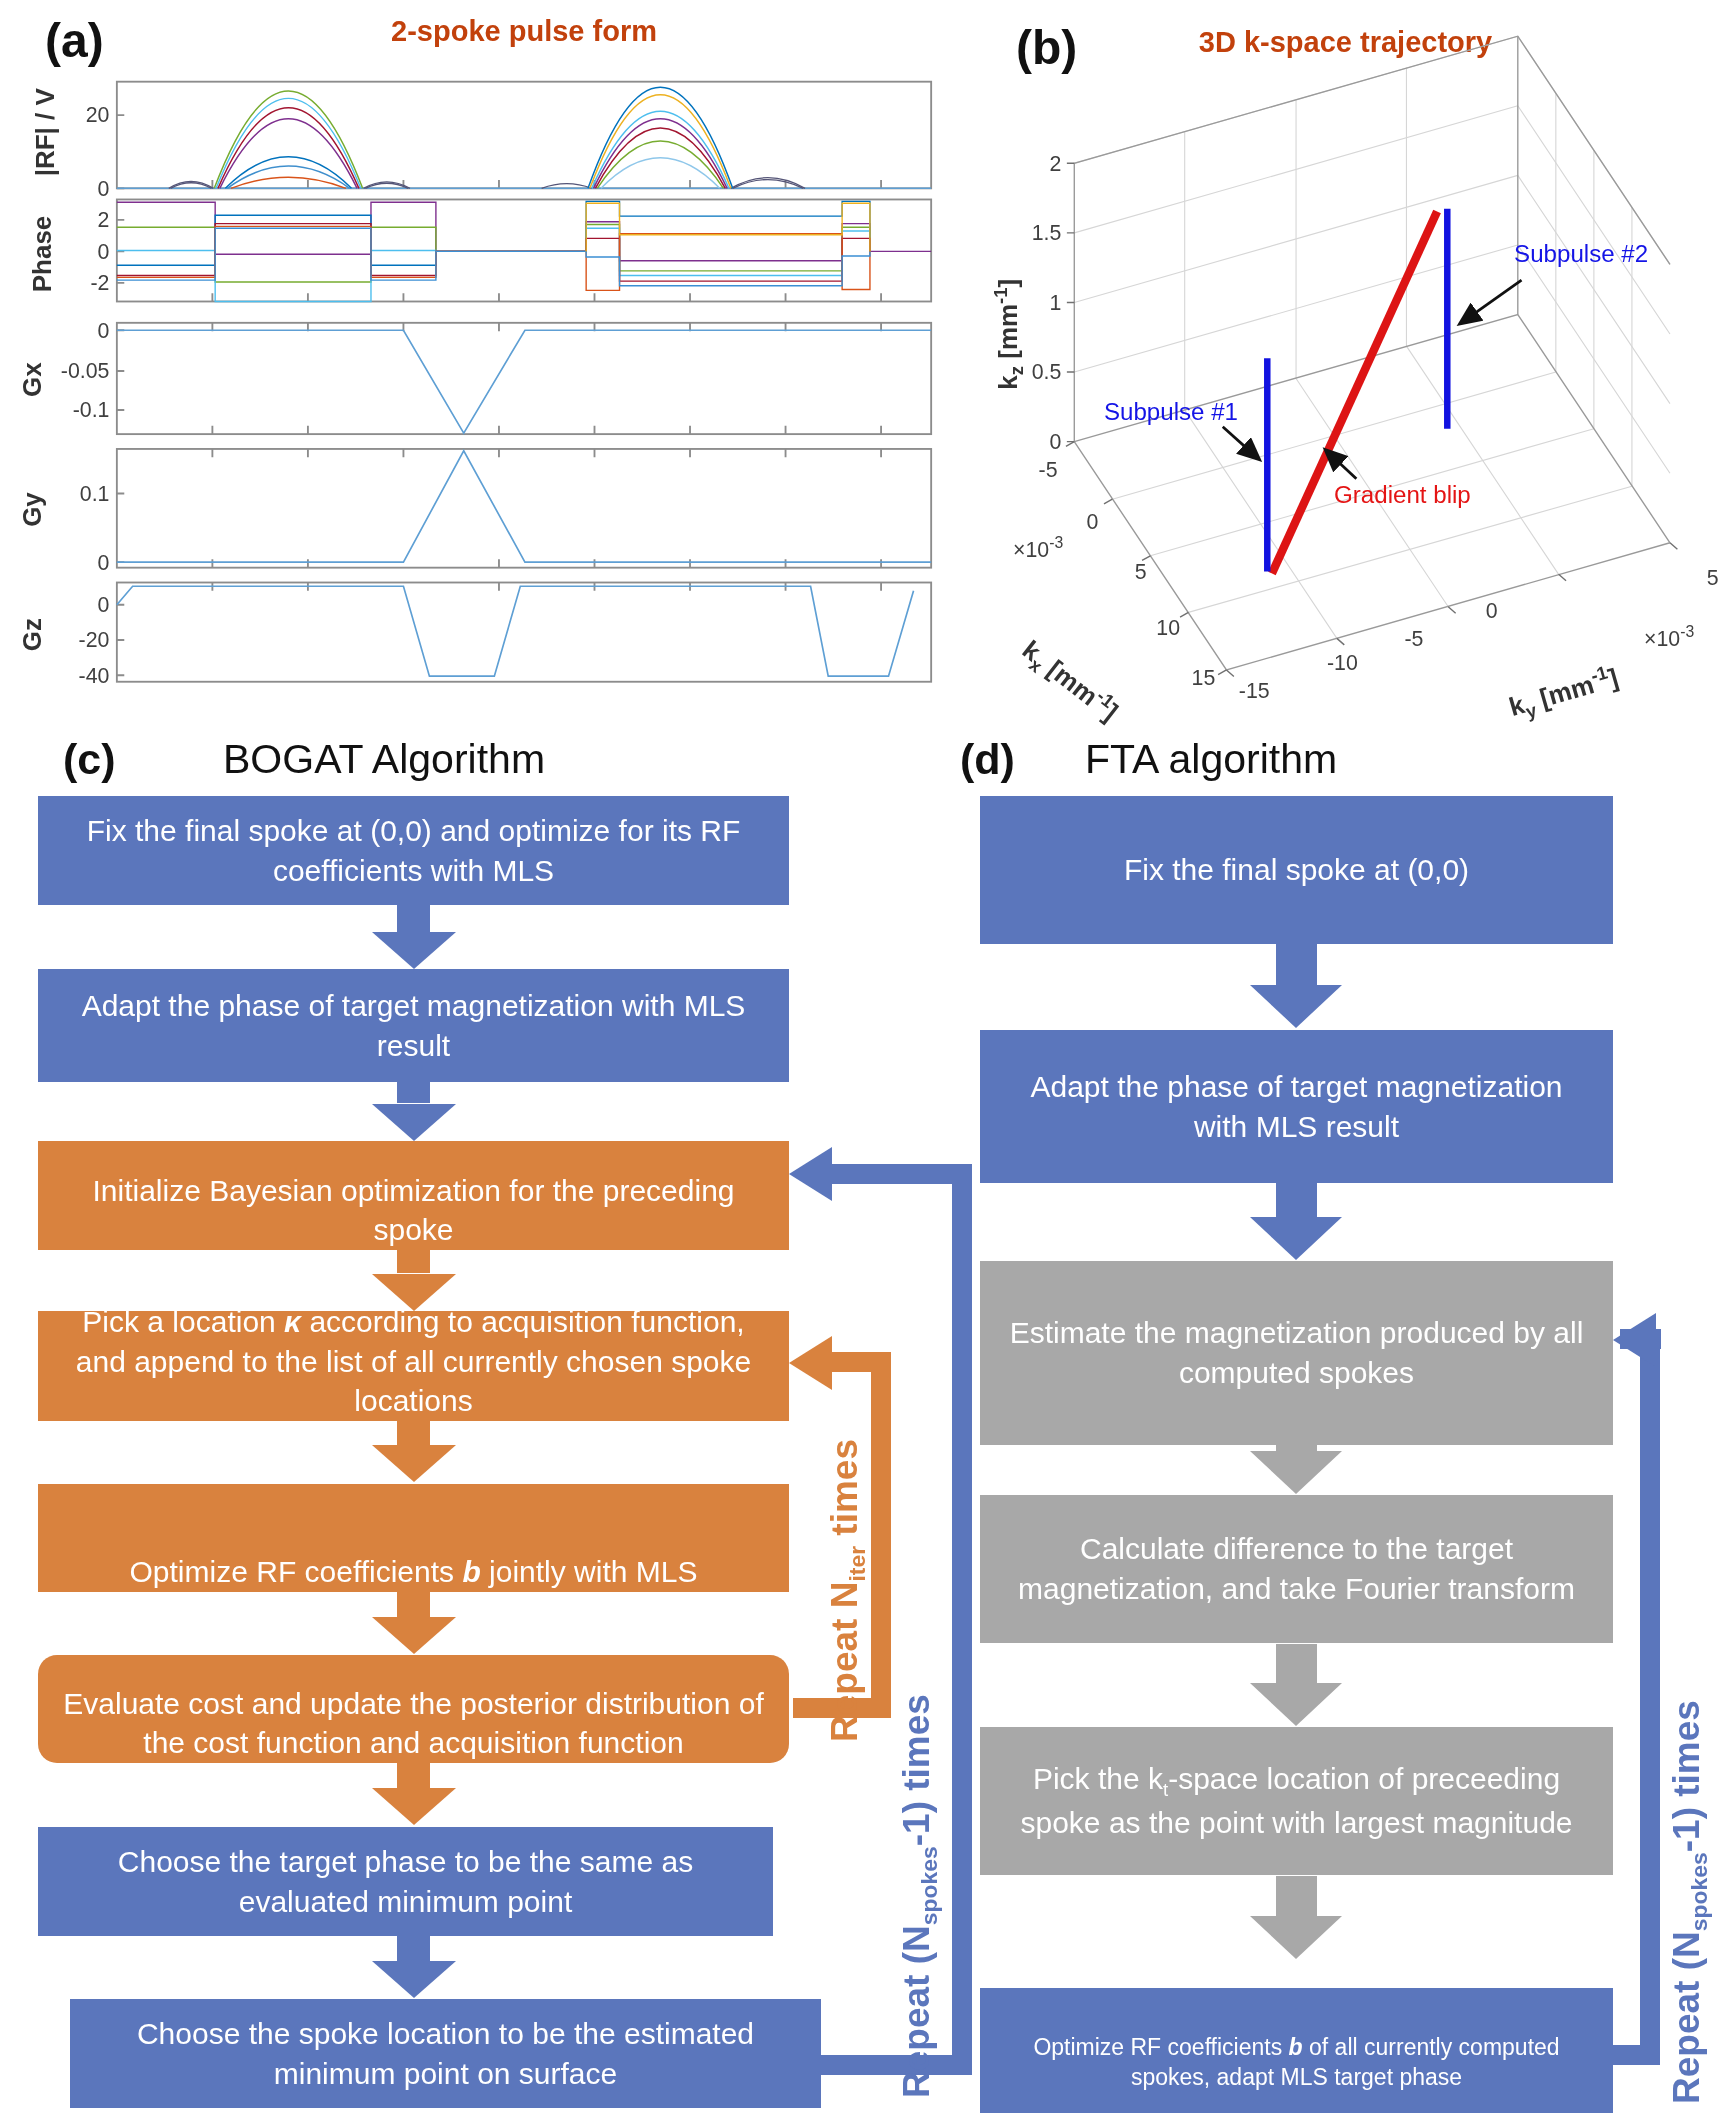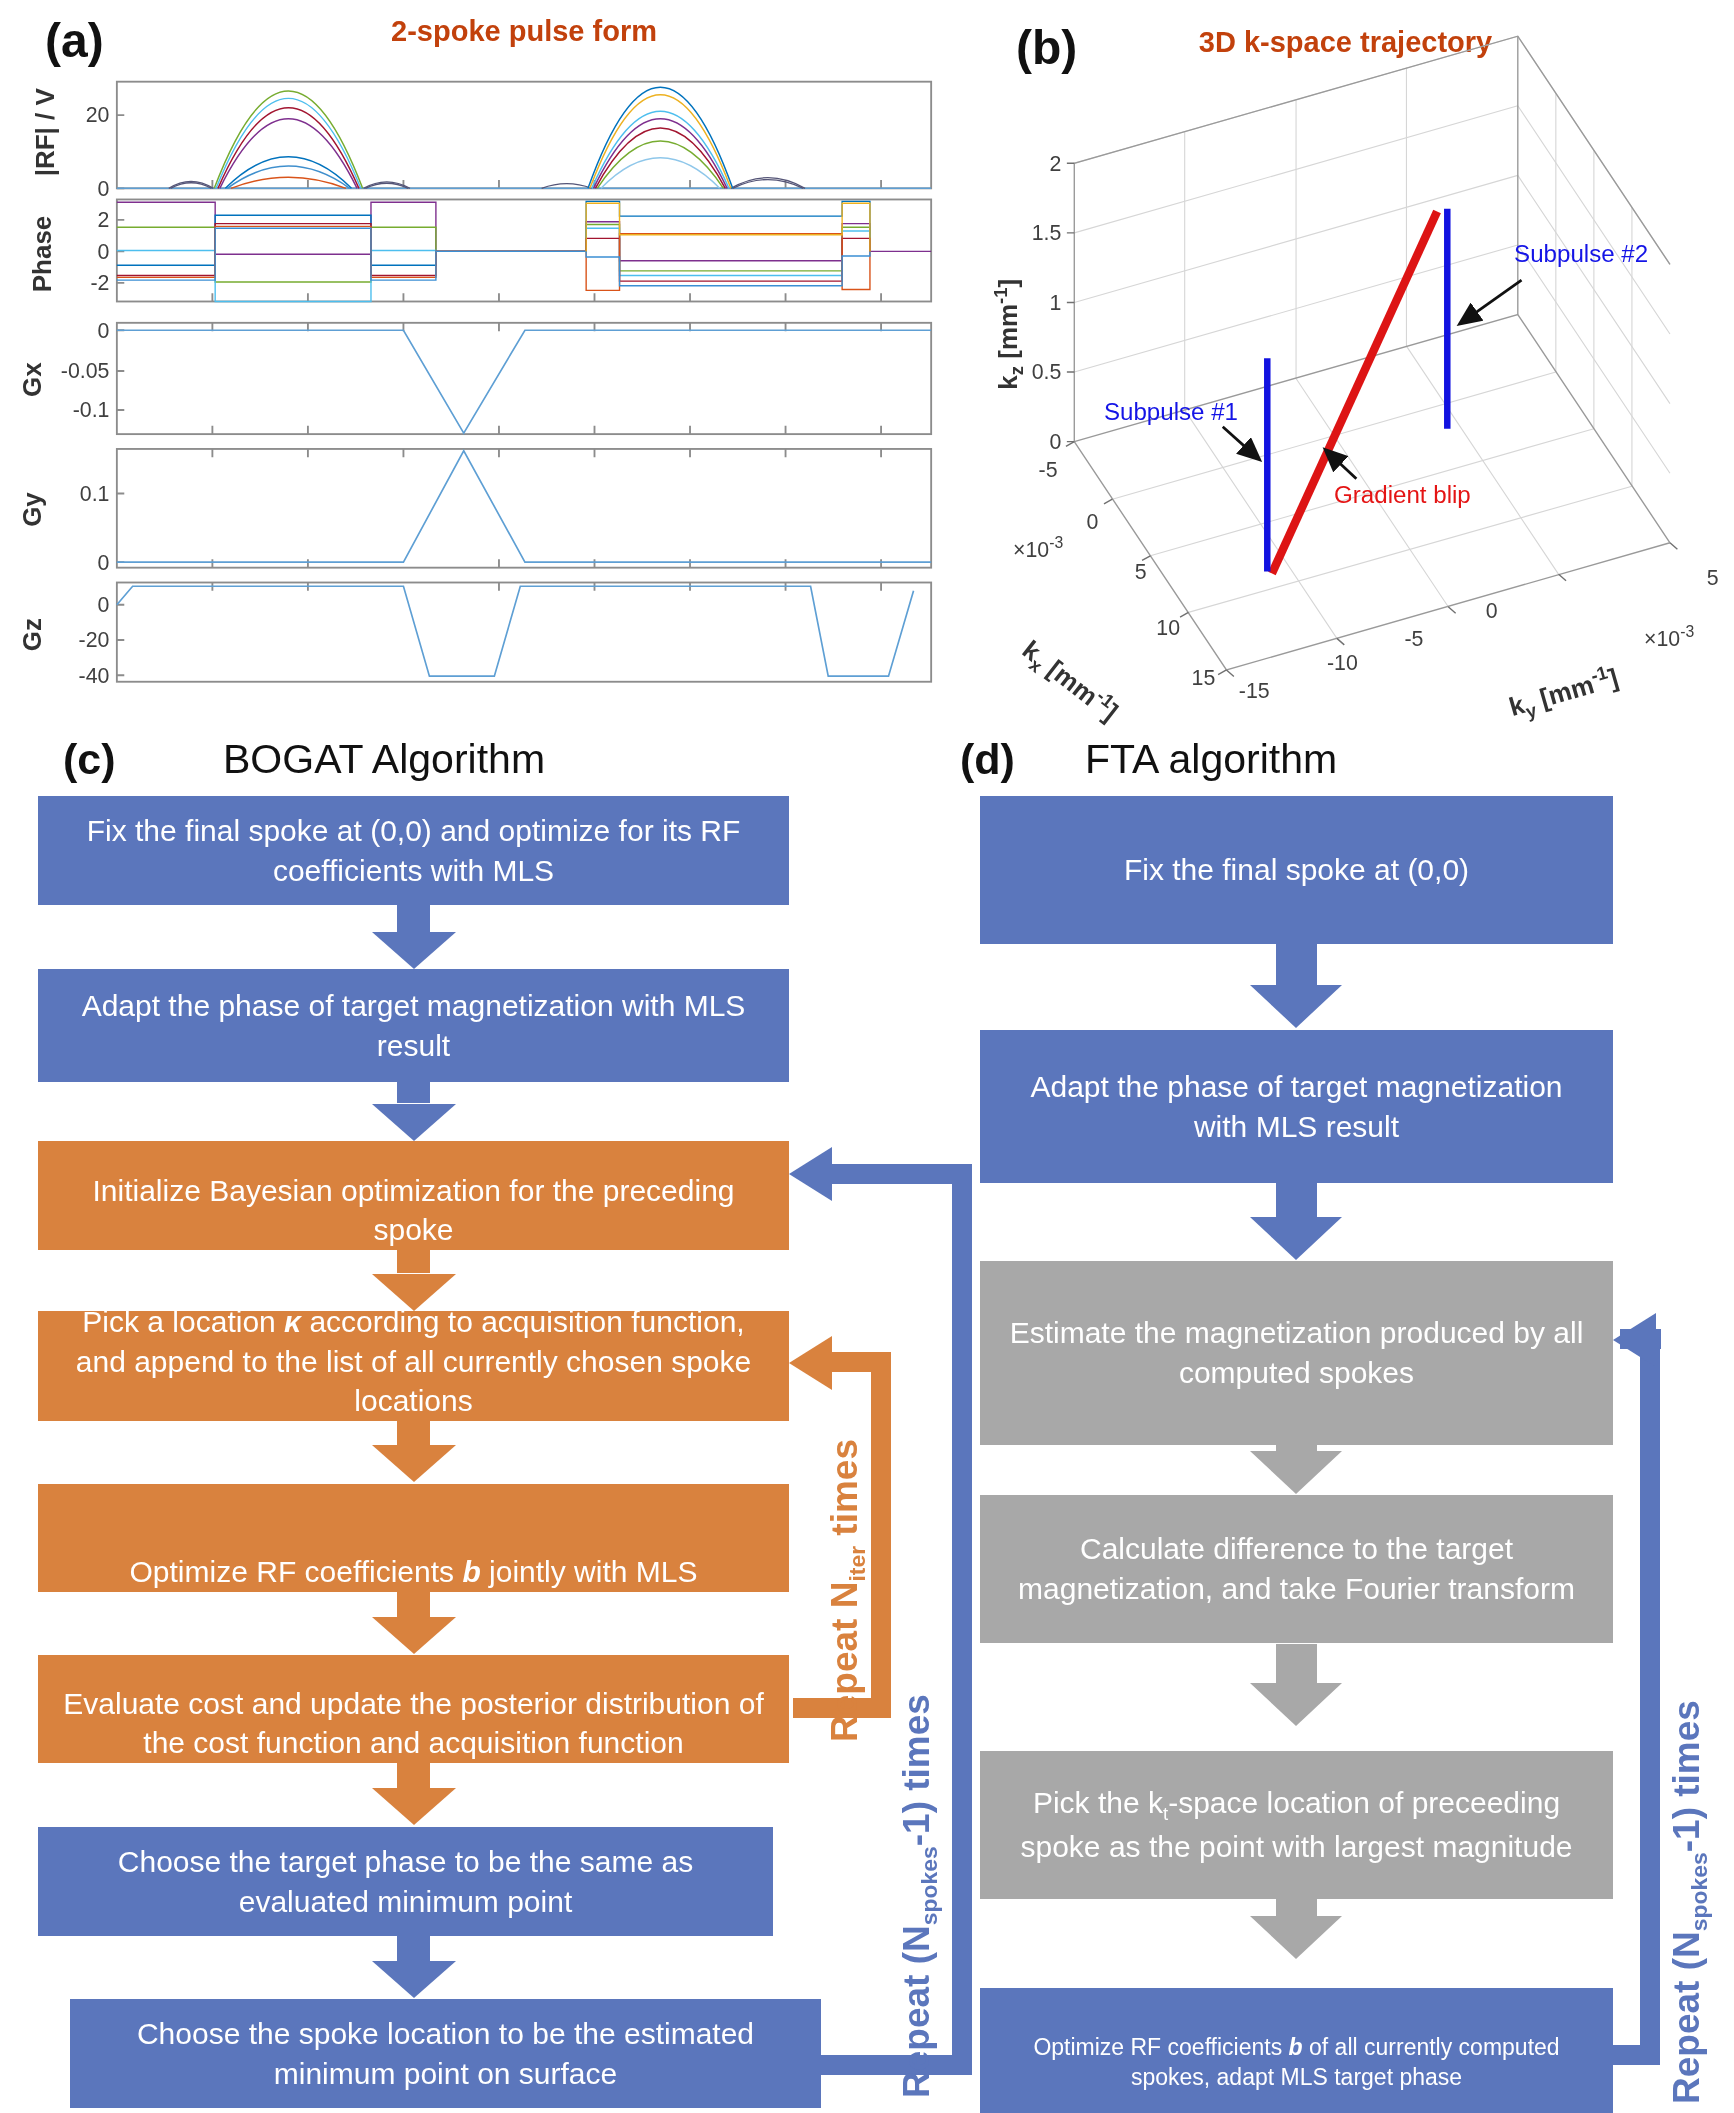--- a/index.html
+++ b/index.html
@@ -211,21 +211,21 @@
     </div>
   <div class="flow-box orange" style="left:38px;top:1141px;width:751px;height:109px;">
       <span><span>Initialize Bayesian optimization for the preceding spoke</span></span>
     </div>
   <div class="flow-box orange" style="left:38px;top:1311px;width:751px;height:110px;">
       <span><span>Pick a location </span><b><i><span>κ</span></i></b><span> according to acquisition function, and append to the list of all currently chosen spoke locations</span></span>
     </div>
   <div class="flow-box orange" style="left:38px;top:1484px;width:751px;height:108px;">
       <span><span>Optimize RF coefficients </span><b><i><span>b</span></i></b><span> jointly with MLS</span></span>
     </div>
-  <div class="flow-box orange" style="left:38px;top:1655px;width:751px;height:108px;">
+  <div class="flow-box orange" style="left:38px;top:1655px;width:751px;height:108px;border-radius:19px;">
       <span><span>Evaluate cost and update the posterior distribution of the cost function and acquisition function</span></span>
     </div>
   <div class="flow-box blue" style="left:38px;top:1827px;width:735px;height:109px;">
       <span><span>Choose the target phase to be the same as evaluated minimum point</span></span>
     </div>
   <div class="flow-box blue" style="left:38px;top:1999px;width:751px;height:109px;margin-left:32px;">
       <span><span>Choose the spoke location to be the estimated minimum point on surface</span></span>
     </div>
 
   <div class="arrow-shaft" style="left:397px;top:905px;width:33px;height:28px;background:var(--blue);"></div>
@@ -263,21 +263,21 @@
     </div>
   <div class="flow-box blue" style="left:980px;top:1030px;width:633px;height:153px;">
       <span><span>Adapt the phase of target magnetization with MLS result</span></span>
     </div>
   <div class="flow-box gray" style="left:980px;top:1261px;width:633px;height:184px;">
       <span><span>Estimate the magnetization produced by all computed spokes</span></span>
     </div>
   <div class="flow-box gray" style="left:980px;top:1495px;width:633px;height:148px;">
       <span><span>Calculate difference to the target magnetization, and take Fourier transform</span></span>
     </div>
-  <div class="flow-box gray" style="left:980px;top:1727px;width:633px;height:148px;margin-top:24px;">
+  <div class="flow-box gray" style="left:980px;top:1727px;width:633px;height:148px;">
       <span><span>Pick the k</span><sub>t</sub><span>-space location of preceeding spoke as the point with largest magnitude</span></span>
     </div>
   <div class="flow-box blue" style="left:980px;top:1988px;width:633px;height:148px;font-size:23px;">
       <span><span>Optimize RF coefficients </span><b><i><span>b</span></i></b><span> of all currently computed spokes, adapt MLS target phase</span></span>
     </div>
 
   <div class="arrow-shaft" style="left:1276px;top:944px;width:41px;height:41px;background:var(--blue);"></div>
   <div class="arrow-head-down big" style="left:1250px;top:985px;border-top:43px solid var(--blue);"></div>
   <div class="arrow-shaft" style="left:1276px;top:1183px;width:41px;height:34px;background:var(--blue);"></div>
   <div class="arrow-head-down big" style="left:1250px;top:1217px;border-top:43px solid var(--blue);"></div>

